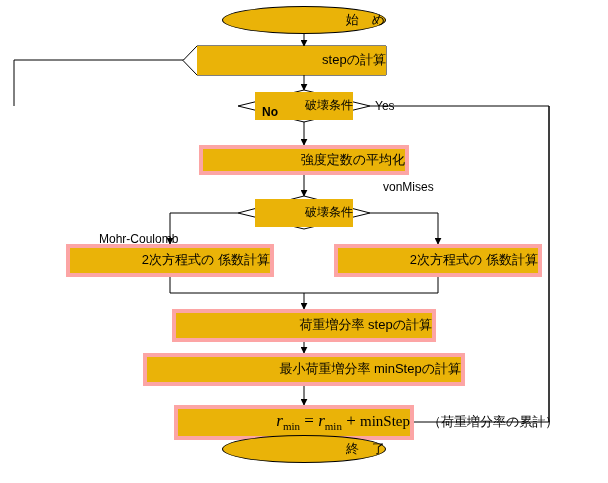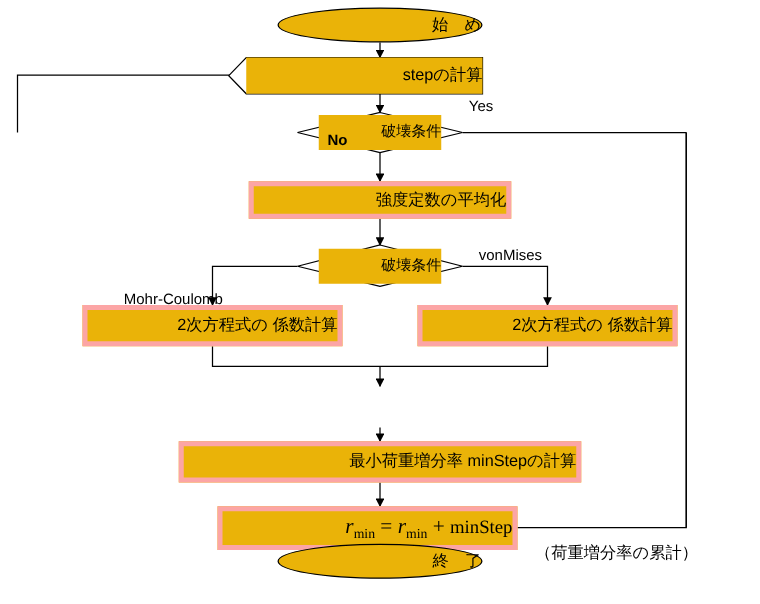--- a/index.html
+++ b/index.html
@@ -151,39 +151,42 @@
   </div>
 
   <div class="node process" style="left:66px; top:244px; width:208px; height:33px; font-size:13px;">
     <span>2次方程式の 係数計算</span>
   </div>
 
   <div class="node process" style="left:334px; top:244px; width:208px; height:33px; font-size:13px;">
     <span>2次方程式の 係数計算</span>
   </div>
 
+  <div class="node process" style="left:172px; top:309px; width:264px; height:33px;">
+    <span>荷重増分率 stepの計算</span>
+  </div>
 
   <div class="node process" style="left:143px; top:353px; width:322px; height:33px;">
     <span>最小荷重増分率 minStepの計算</span>
   </div>
 
   <div class="node process" style="left:174px; top:405px; width:240px; height:35px;">
     <span class="eq">
       <span style="font-style:italic;">r</span><sub>min</sub>
       <span>=</span>
       <span style="font-style:italic;">r</span><sub>min</sub>
       <span>+</span>
       <span class="mini">minStep</span>
     </span>
   </div>
 
-  <div class="note" style="left:428px; top:413px;margin-top:20px;">（荷重増分率の累計）</div>
+  <div class="note" style="left:428px; top:413px;">（荷重増分率の累計）</div>
 
   <div class="node terminator" style="left:222px; top:435px; width:164px; height:28px;">
     <span>終　了</span>
   </div>
 
-  <div class="label-free" style="left:375px; top:78px;">Yes</div>
+  <div class="label-free" style="left:375px; top:99px;">Yes</div>
   <div class="label-free" style="left:262px; top:105px;font-weight:bold;">No</div>
   <div class="label-free" style="left:99px; top:188px;margin-top:44px;">Mohr-Coulomb</div>
-  <div class="label-free" style="left:383px; top:197px;">vonMises</div>
+  <div class="label-free" style="left:383px; top:180px;">vonMises</div>
 
 </div>
 
 </body></html>

